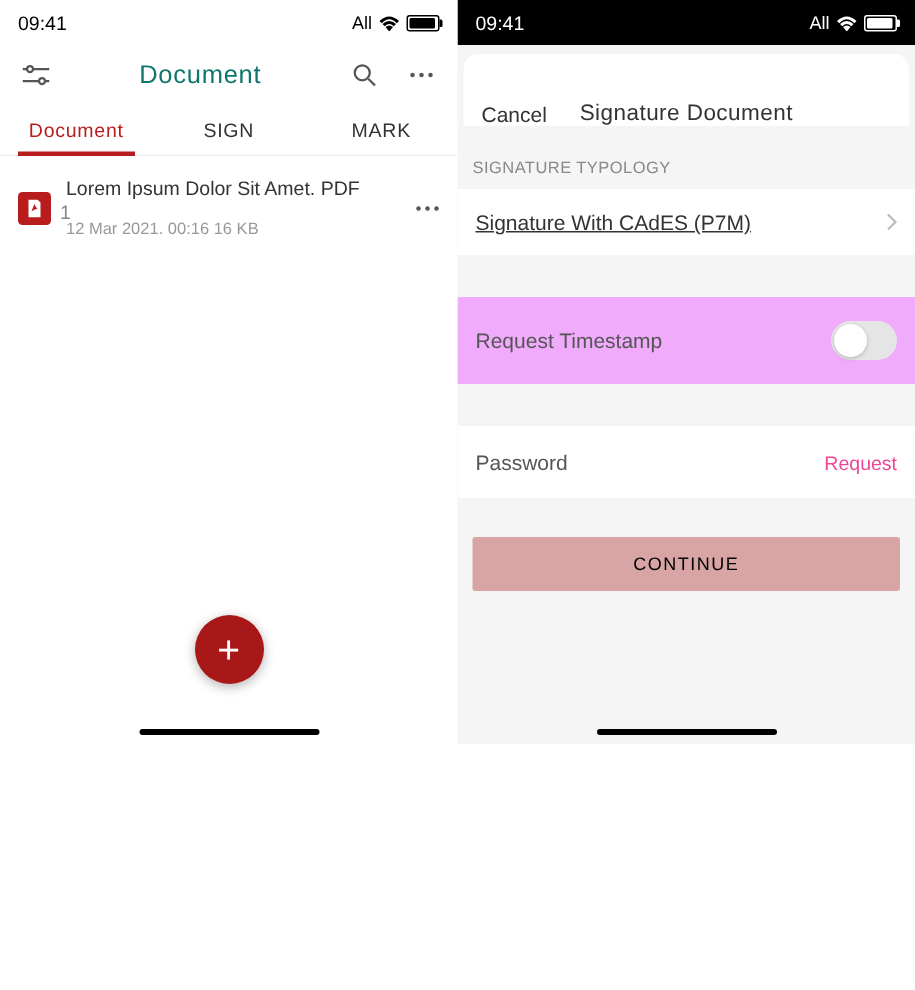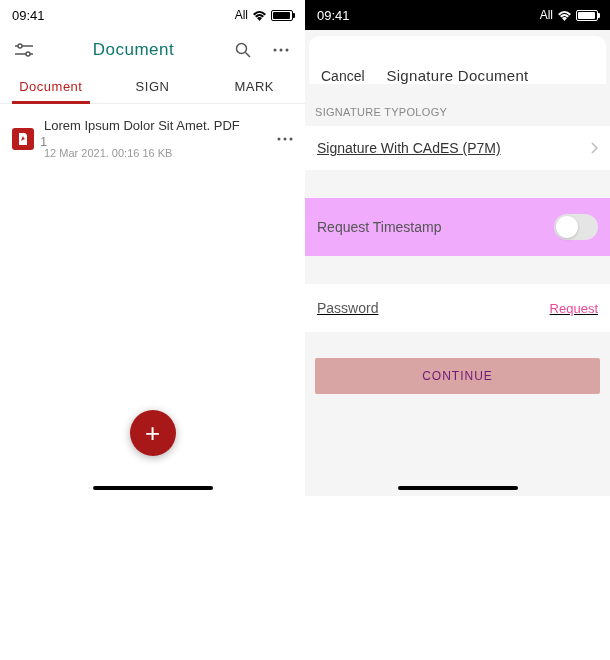--- a/index.html
+++ b/index.html
@@ -53,25 +53,25 @@
     .sheet-title { position: absolute; left: 50%; transform: translateX(-50%); font-size: 15px; color: #333; white-space: nowrap; letter-spacing: 0.3px; }
 
     .section-label { font-size: 11px; color: #888; padding: 22px 23px 8px 10px; letter-spacing: 0.3px; }
     .list-row { background: #fff; padding: 14px 12px; display: flex; align-items: center; justify-content: space-between; font-size: 14px; color: #333; text-decoration: underline; }
     .list-row .chev { color: #bbb; }
 
     .toggle-row { background: #f0abfc; margin-top: 28px; padding: 16px 12px; display: flex; align-items: center; justify-content: space-between; font-size: 14px; color: #555; }
     .toggle { width: 44px; height: 26px; background: #e5e5e5; border-radius: 13px; position: relative; }
     .toggle:after { content: ''; position: absolute; left: 2px; top: 2px; width: 22px; height: 22px; background: #fff; border-radius: 50%; box-shadow: 0 1px 3px rgba(0,0,0,0.2); }
 
-    .input-row { background: #fff; margin-top: 28px; padding: 16px 12px; display: flex; align-items: center; justify-content: space-between; font-size: 14px; text-decoration: underline; }
+    .input-row { background: #fff; margin-top: 28px; padding: 16px 12px; display: flex; align-items: center; justify-content: space-between; font-size: 14px; }
     .input-label { color: #555; }
     .input-placeholder { color: #ec4899; font-size: 13px; }
 
-    .continue-btn { margin: 26px 10px; height: 36px; background: #d9a4a4; color: #701a75; display: flex; align-items: center; justify-content: center; font-size: 12px; letter-spacing: 1px; border-radius: 2px; }
+    .continue-btn { margin: 26px 10px; height: 36px; background: #d9a4a4; color: #000000; display: flex; align-items: center; justify-content: center; font-size: 12px; letter-spacing: 1px; border-radius: 2px; }
 
     .screen-right-body { background: #f5f5f5; height: 100%; }
     
     svg { display: block; }
   </style>
 </head>
 <body>
 
 <div class="screen screen-left">
   <div class="status-bar light">

